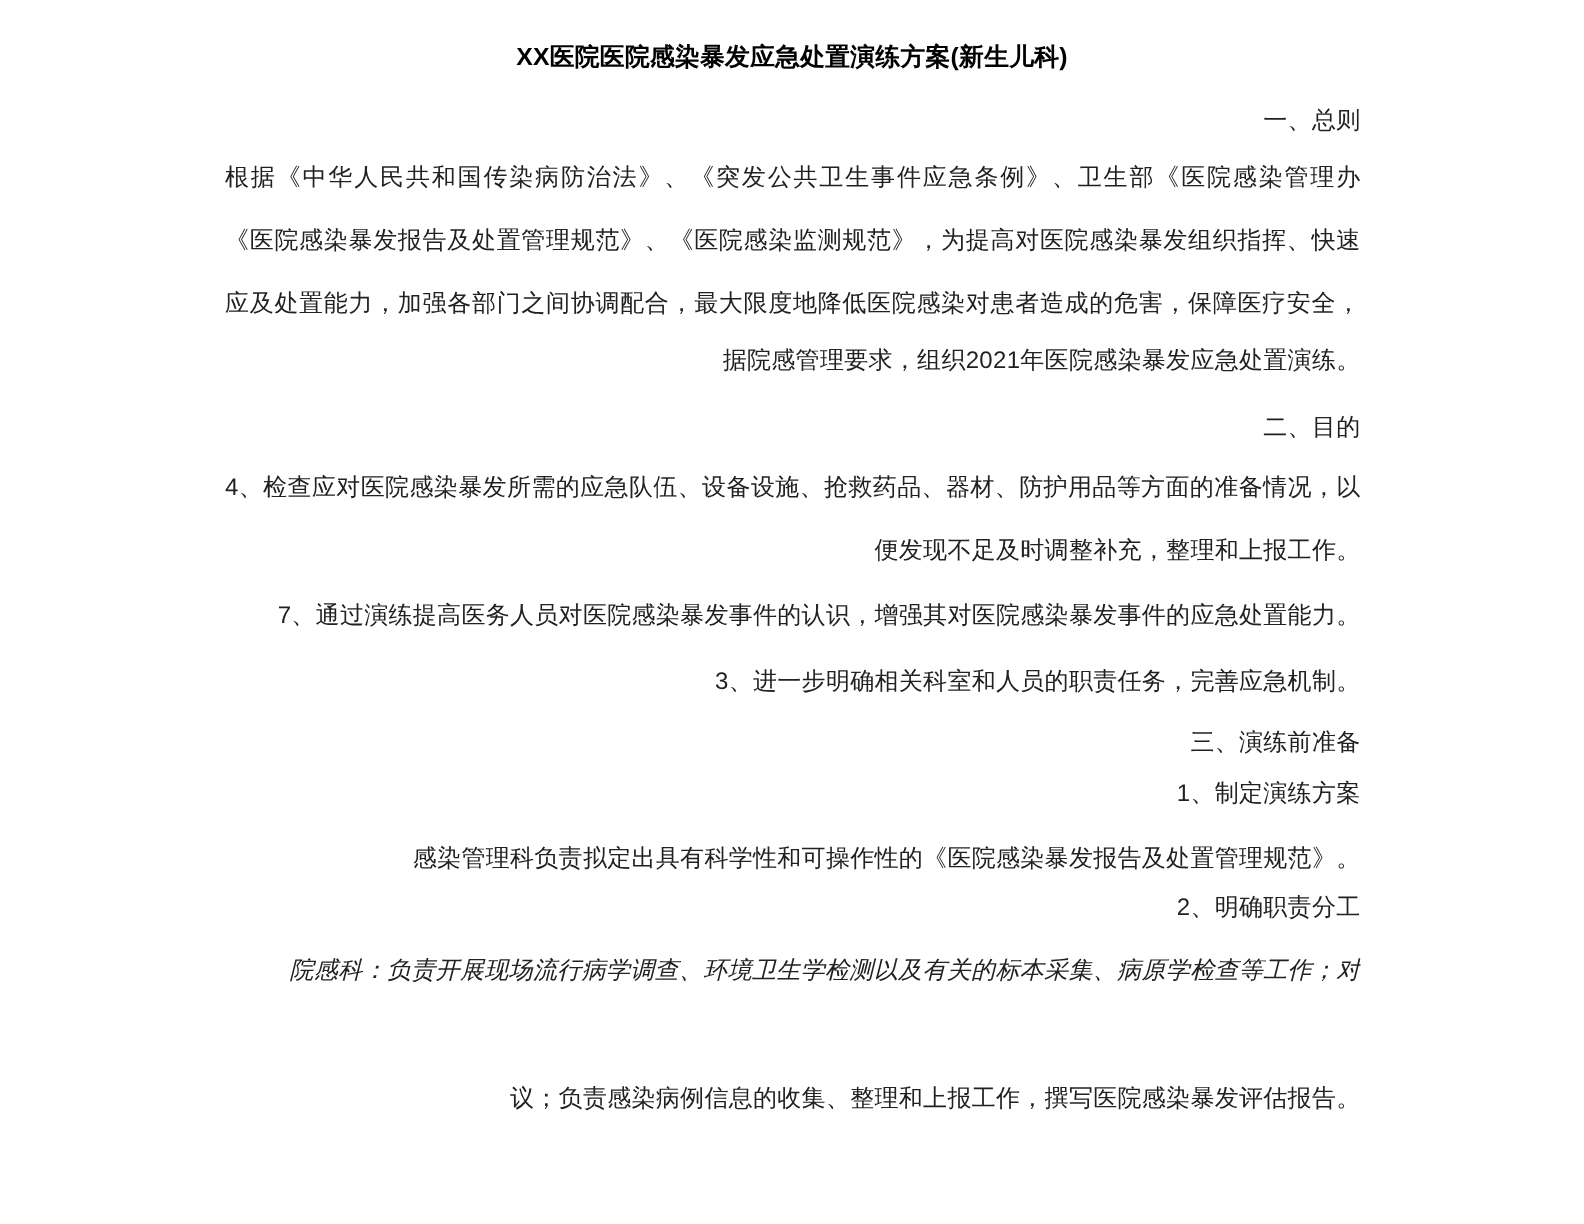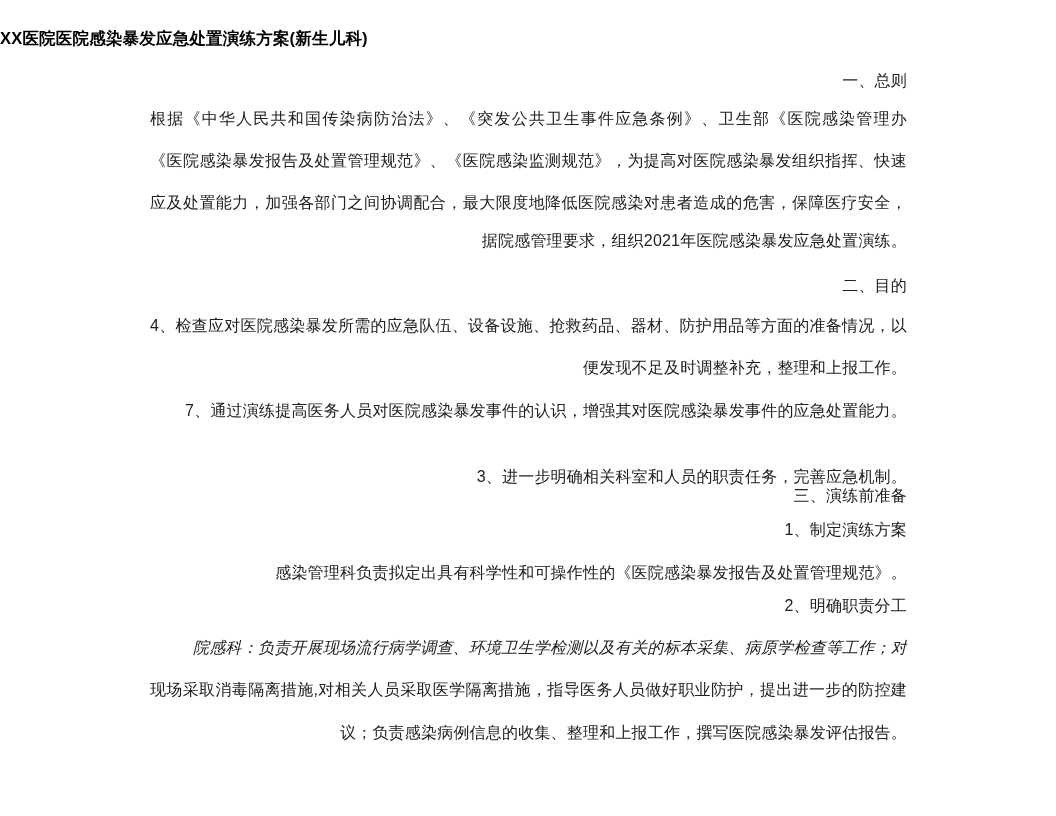--- a/index.html
+++ b/index.html
@@ -23,21 +23,21 @@
     font-size: 16px;
     line-height: 23px;
     height: 25px;
     overflow: hidden;
     text-align: right;
     letter-spacing: 0.2px;
   }
   .title {
     left: 0;
     width: 1056px;
-    text-align: left;
+    text-align: center;
     font-weight: 700;
     color: #000000;
     font-size: 16.5px;
   }
   .justify {
     text-align: justify;
     text-align-last: justify;
   }
   .indent {
     left: 193px;
@@ -56,23 +56,22 @@
   <div class="line justify" style="top:107px">根据《中华人民共和国传染病防治法》、《突发公共卫生事件应急条例》、卫生部《医院感染管理办法》、</div>
   <div class="line justify" style="top:149px">《医院感染暴发报告及处置管理规范》、《医院感染监测规范》，为提高对医院感染暴发组织指挥、快速响</div>
   <div class="line justify" style="top:191px">应及处置能力，加强各部门之间协调配合，最大限度地降低医院感染对患者造成的危害，保障医疗安全，根</div>
   <div class="line" style="top:229px">据院感管理要求，组织2021年医院感染暴发应急处置演练。</div>
 
   <div class="line" style="top:274px">二、目的</div>
 
   <div class="line justify" style="top:314px">4、检查应对医院感染暴发所需的应急队伍、设备设施、抢救药品、器材、防护用品等方面的准备情况，以</div>
   <div class="line" style="top:356px">便发现不足及时调整补充，整理和上报工作。</div>
   <div class="line" style="top:399px">7、通过演练提高医务人员对医院感染暴发事件的认识，增强其对医院感染暴发事件的应急处置能力。</div>
-  <div class="line" style="top:465px">3、进一步明确相关科室和人员的职责任务，完善应急机制。</div>
+  <div class="line" style="top:443px">3、进一步明确相关科室和人员的职责任务，完善应急机制。</div>
 
   <div class="line" style="top:484px">三、演练前准备</div>
   <div class="line" style="top:518px">1、制定演练方案</div>
   <div class="line" style="top:561px">感染管理科负责拟定出具有科学性和可操作性的《医院感染暴发报告及处置管理规范》。</div>
   <div class="line" style="top:594px">2、明确职责分工</div>
 
   <div class="line justify indent" style="top:636px">院感科：负责开展现场流行病学调查、环境卫生学检测以及有关的标本采集、病原学检查等工作；对</div>
-  <div class="line justify" style="top:678px">现场采取消毒隔离措施,对相关人员采取医学隔离措施，指导医务人员做好职业防护，提出进一步的防控建</div>
   <div class="line" style="top:721px">议；负责感染病例信息的收集、整理和上报工作，撰写医院感染暴发评估报告。</div>
 </div>
 
 </body></html>

